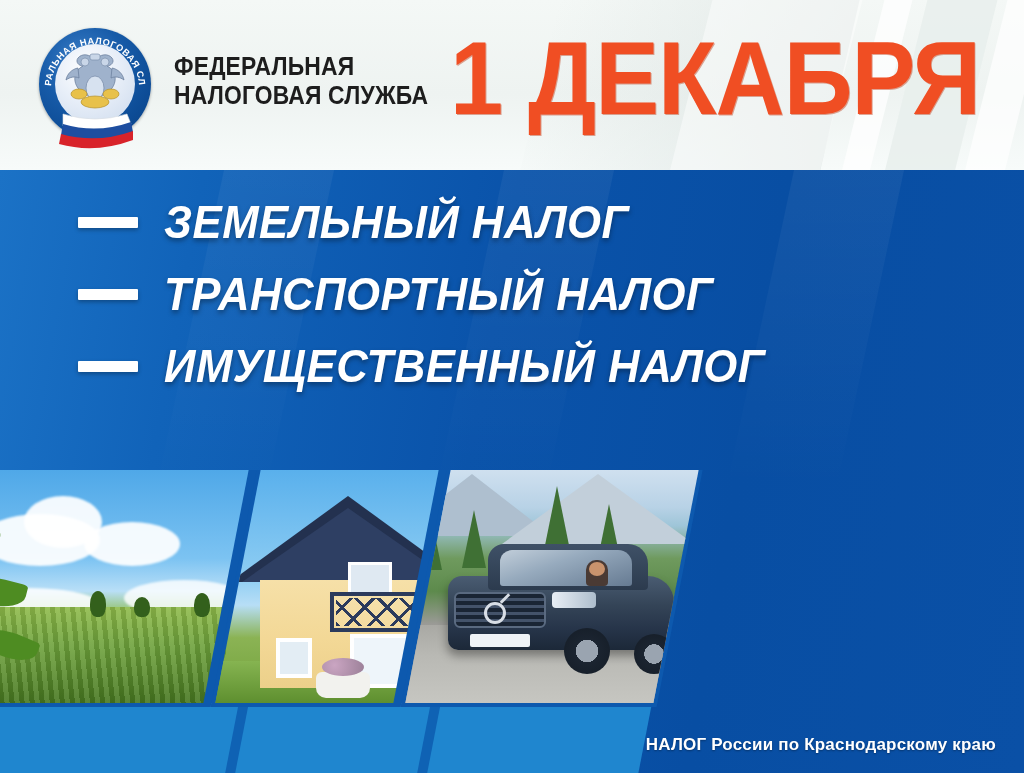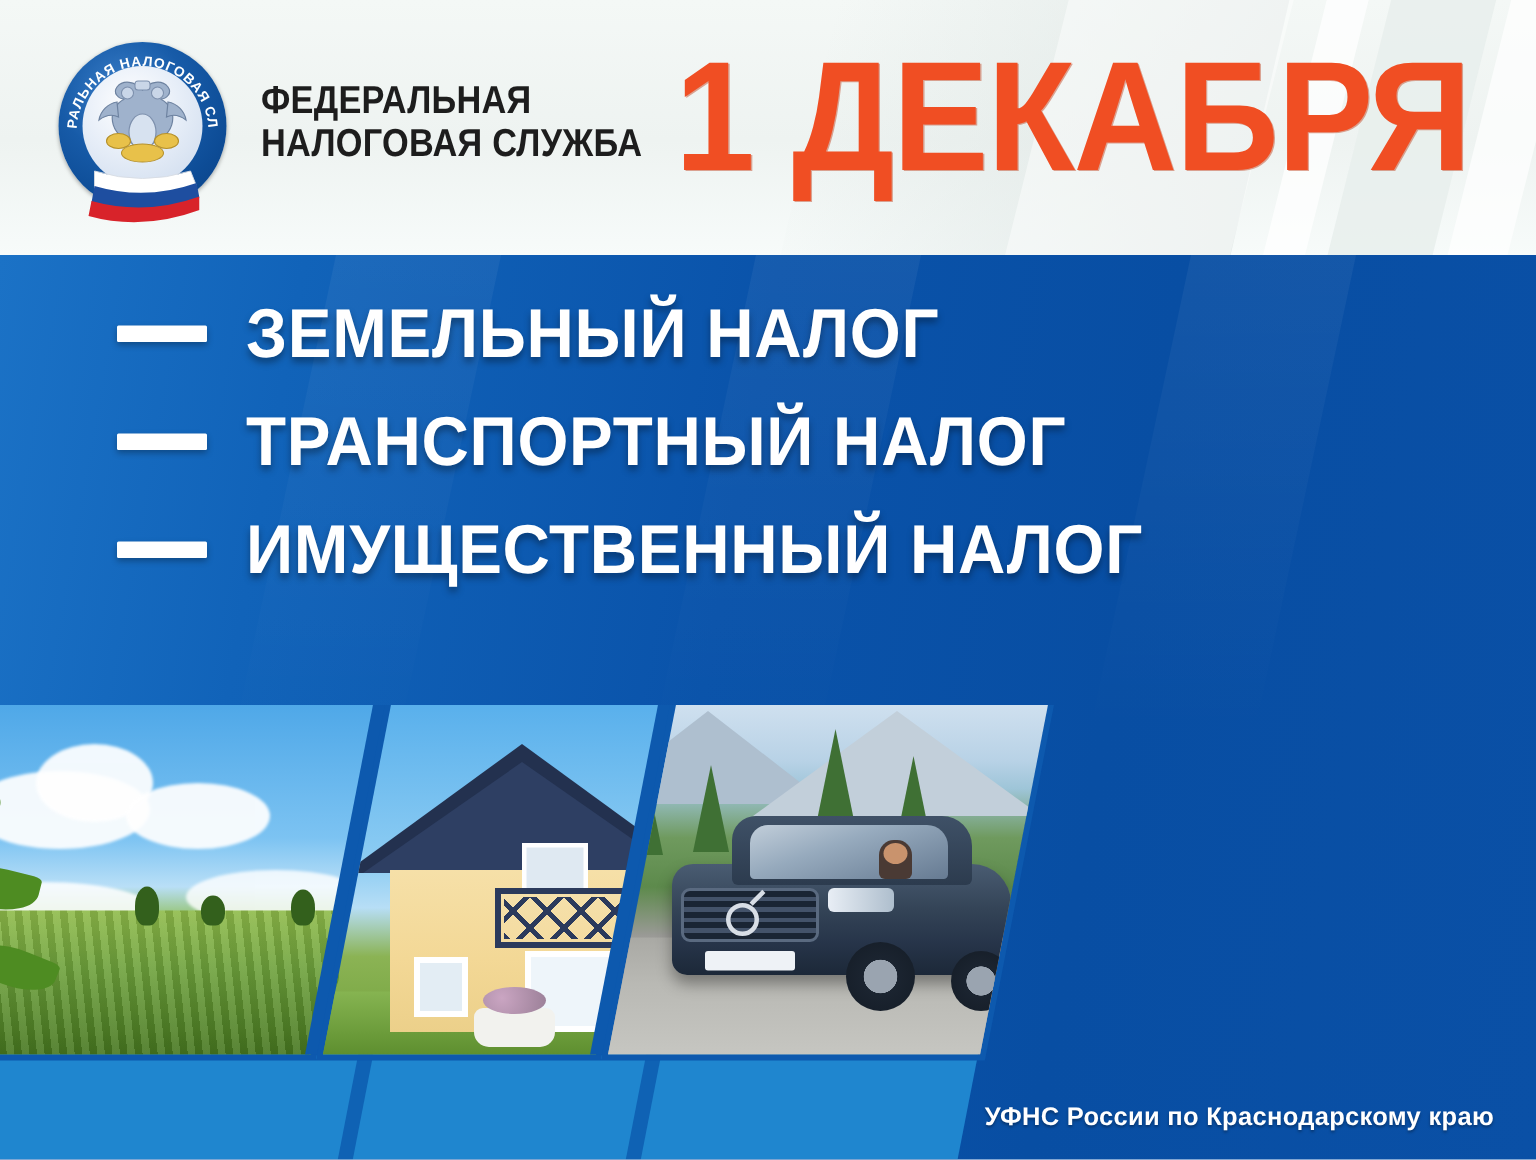--- a/index.html
+++ b/index.html
@@ -48,21 +48,21 @@
         text-shadow:1px 1px 0 rgba(190,60,25,.45);}
 
   
   .body-blue{position:absolute;left:0;top:170px;width:1024px;height:603px;
         background:linear-gradient(100deg,#1b72c6 0%,#1163b9 18%,#0a53aa 46%,#084ea3 70%,#0a50a6 100%);}
   .body-blue .vstreak{position:absolute;top:0;width:110px;height:320px;
         background:linear-gradient(180deg,rgba(255,255,255,.05),rgba(255,255,255,0));
         transform:skewX(-12deg);}
 
   .taxlist{position:absolute;left:0;top:186px;width:1024px;}
-  .taxrow{display:flex;align-items:center;height:72px;padding-left:78px;box-sizing:border-box;}
+  .taxrow{display:flex;align-items:center;height:72px;padding-left:78px;box-sizing:border-box;font-style:italic;}
   .dash{width:60px;height:11px;background:#ffffff;border-radius:1px;flex:0 0 auto;
         box-shadow:0 2px 4px rgba(0,0,0,.30);}
   .taxlabel{margin-left:26px;color:#ffffff;font-size:46px;font-weight:bold;
         letter-spacing:.5px;white-space:nowrap;line-height:50px;
         font-family:"Liberation Sans",sans-serif;
         transform:scaleX(.95);transform-origin:left center;
         text-shadow:0 3px 5px rgba(0,0,0,.35);}
 
   
   .photostrip{position:absolute;left:0;top:470px;width:1024px;height:303px;overflow:hidden;}
@@ -300,15 +300,15 @@
           <div class="headlight hl-r"></div>
           <div class="plate"></div>
           <div class="wheel wh-f"></div>
           <div class="wheel wh-b"></div>
         </div>
       </div>
     </div>
 
   </div>
 
-  <div class="footer-note">УФНС России по Краснодарскому краю</div>
+  <div class="footer-note">НАЛОГ России по Краснодарскому краю</div>
 
 </div>
 
 </body></html>

